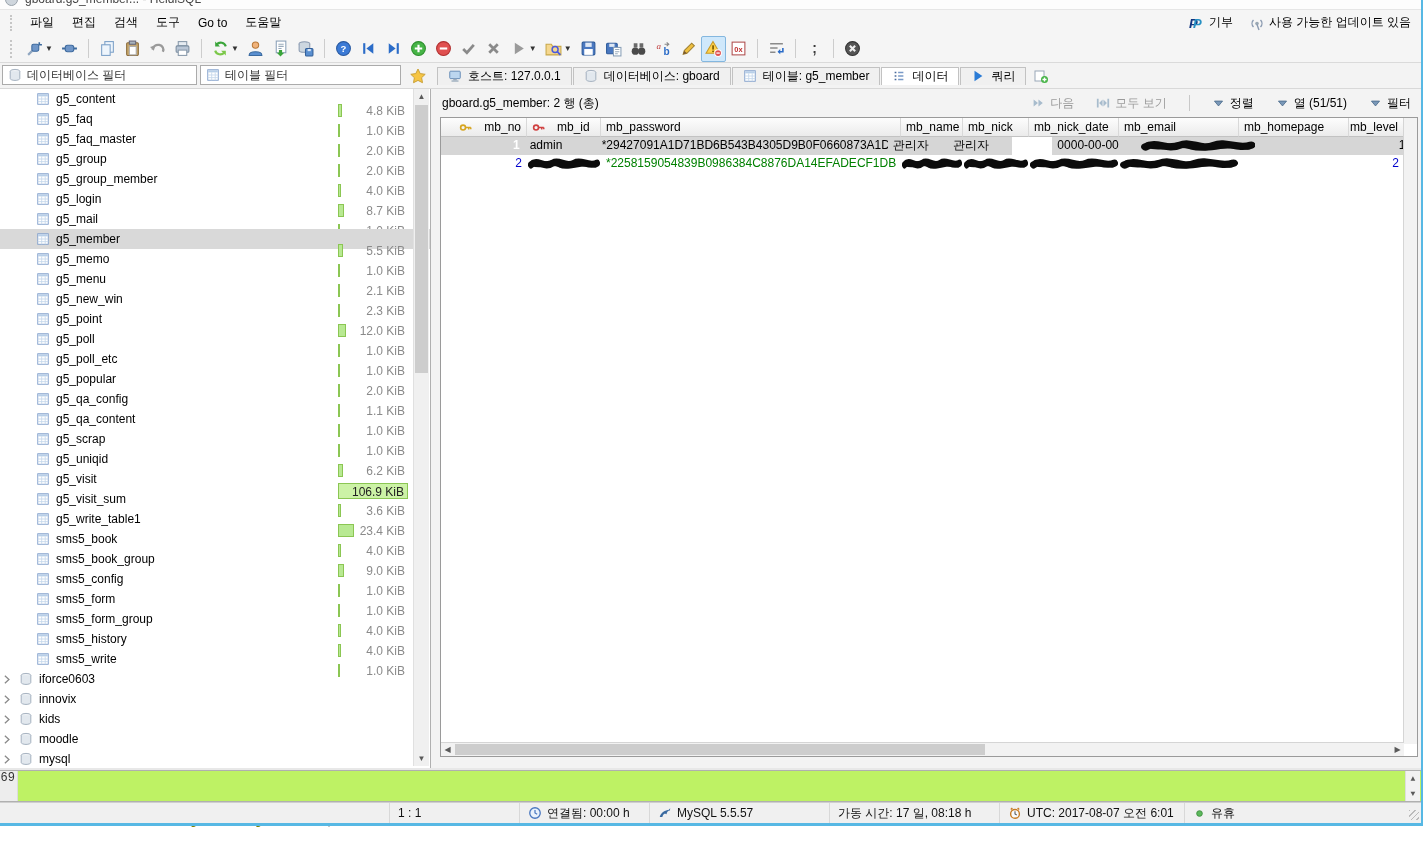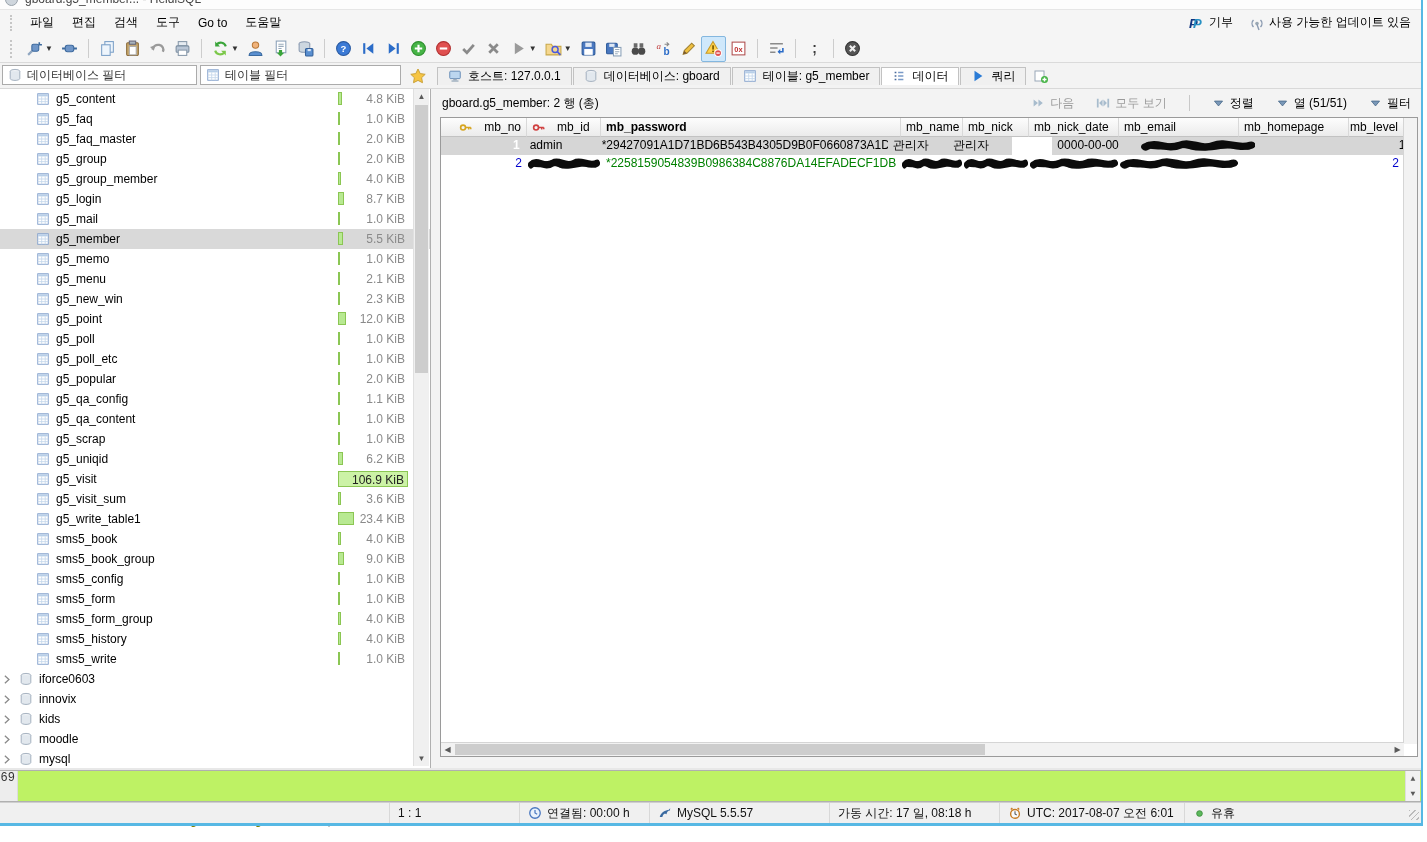--- a/index.html
+++ b/index.html
@@ -51,21 +51,21 @@
        border-bottom:none;margin-right:1px;white-space:nowrap}
   .tab.active{background:#fff;font-weight:normal}
   #newtab{display:flex;align-items:center;padding:0 6px}
 
   
   #sidebar{position:absolute;left:0;top:89px;width:431px;height:679px;background:#fff;
            border-right:1px solid #b0b0b0;box-sizing:border-box;overflow:hidden}
   .titem{height:20px;display:flex;align-items:center;padding-left:36px;position:relative;white-space:nowrap}
   .titem.selected{background:#d9d9d9}
   .titem .ico{margin-right:6px}
-  .sizecell{position:absolute;right:22px;width:70px;height:16px;top:2px}
+  .sizecell{position:absolute;right:22px;width:70px;height:16px;top:14px}
   .sizecell .bar{position:absolute;left:0;top:1px;height:13px;background:#b8e992;border:1px solid #8bc653;box-sizing:border-box}
   .sizecell .sizetext{position:absolute;right:3px;top:1px;color:#8a8a8a}
   .titem.full .sizecell{background:#ccf2a6;border:1px solid #8bc653;box-sizing:border-box}
   .titem.full .sizetext{color:#222}
   .dbitem{height:20px;display:flex;align-items:center;padding-left:0;gap:6px;white-space:nowrap}
   #side-scroll{position:absolute;right:1px;top:0;width:15px;height:677px;background:#f0f0f0;border-left:1px solid #e0e0e0}
   .sarrow{position:absolute;left:0;width:15px;height:15px;display:flex;align-items:center;justify-content:center;color:#5a5a5a;font-size:8px}
   #side-thumb{position:absolute;left:1px;top:16px;width:13px;height:268px;background:#cdcdcd}
 
   
@@ -1093,21 +1093,21 @@
         </div>
         <div class="ghead" style="width: 74px;">
           <span class="ico i12">
             <svg viewBox="0 0 16 16">
               <circle cx="5" cy="8" r="3" fill="none" stroke="#d04040" stroke-width="2"></circle>
               <path d="M8 8h6.5M12 8v2.5M14.5 8v2" stroke="#d04040" stroke-width="1.8"></path>
             </svg>
           </span>
           <span>mb_id</span>
         </div>
-        <div class="ghead" style="width: 300px; font-weight: bold;">
+        <div class="ghead" style="width: 300px;">
           <span>mb_password</span>
         </div>
         <div class="ghead" style="width: 62px;">
           <span>mb_name</span>
         </div>
         <div class="ghead" style="width: 66px;">
           <span>mb_nick</span>
         </div>
         <div class="ghead" style="width: 90px;">
           <span>mb_nick_date</span>

